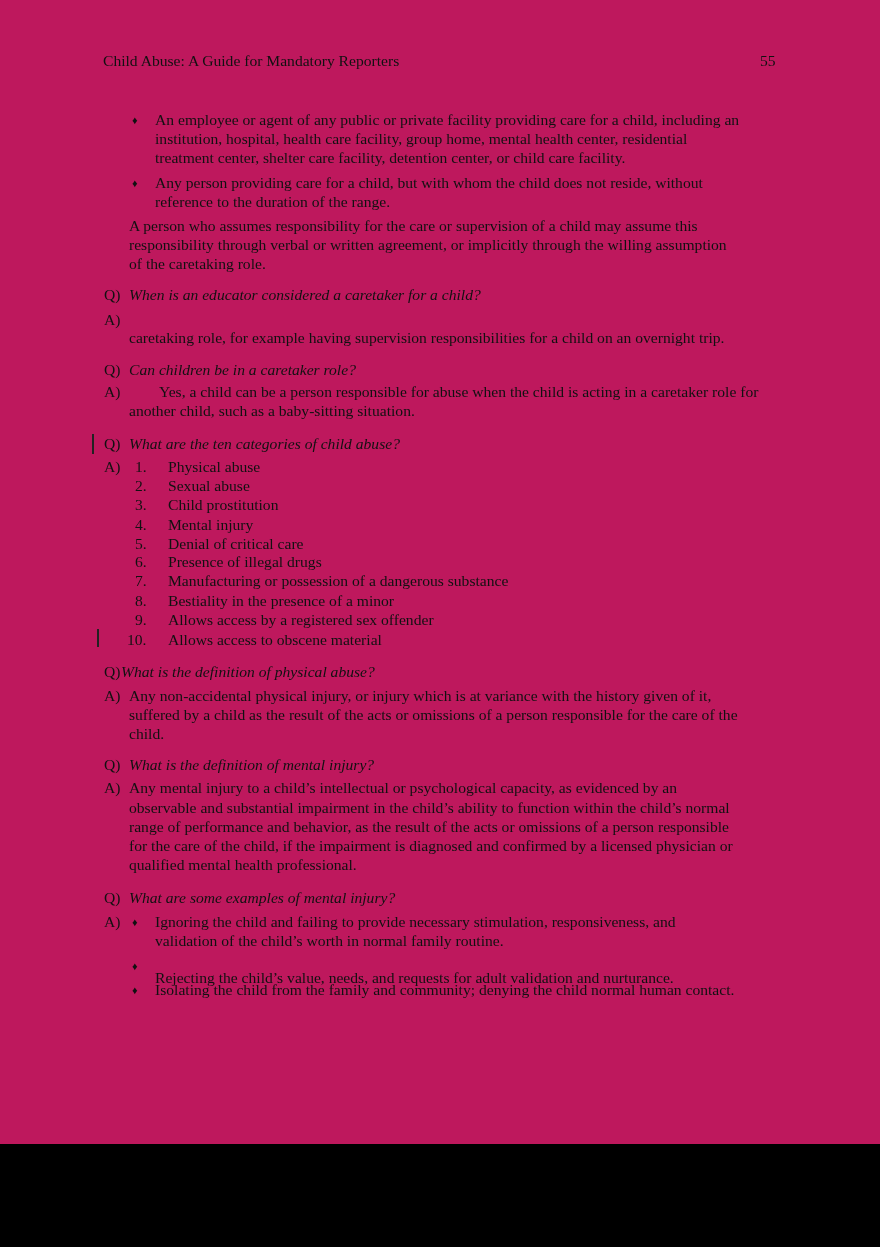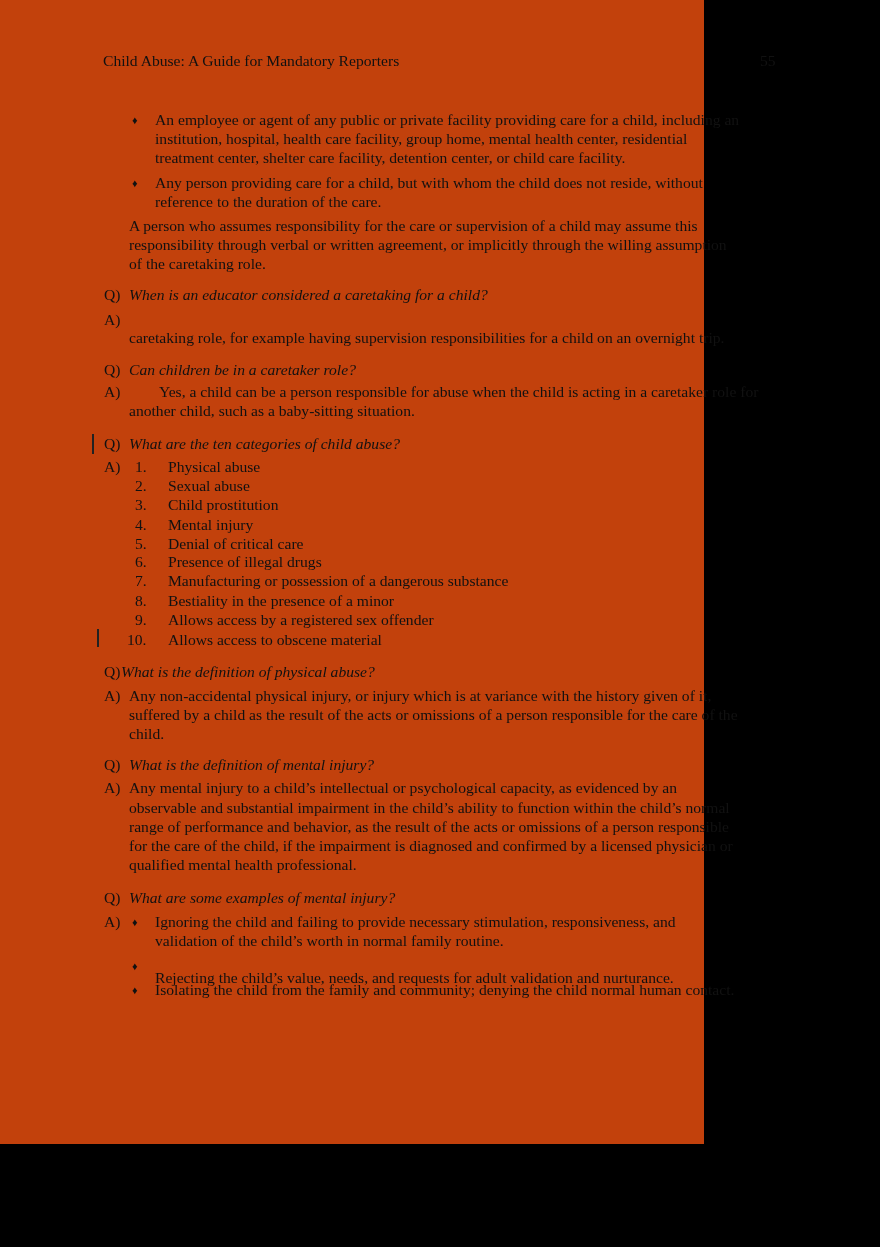--- a/index.html
+++ b/index.html
@@ -1,20 +1,20 @@
 <!DOCTYPE html>
 <html><head>
   <meta charset="utf-8">
   <style>
     html, body { margin: 0; padding: 0; }
     body {
       width: 880px; height: 1247px; background: #000; position: relative; overflow: hidden;
       font-family: "Liberation Serif", "DejaVu Serif", serif; color: #111;
     }
-    .page { position: absolute; left: 0; top: 0; width: 704px; height: 1144px; background: #c2410c; }
+    .page { position: absolute; left: 0; top: 0; width: 880px; height: 1144px; background: #be185d; }
     .abs { position: absolute; white-space: nowrap; font-size: 15.6px; line-height: 19px; }
     .header-title { left: 103px; top: 51px; }
     .header-page { left: 760px; top: 51px; }
     .bullet { font-size: 11px; }
     .it { font-style: italic; }
     .change-bar { position: absolute; width: 1.5px; background: #222; }
   </style>
 </head>
 <body>
 
@@ -23,28 +23,28 @@
   <div class="abs header-title">Child Abuse:  A Guide for Mandatory Reporters</div>
   <div class="abs header-page">55</div>
 
   <span class="abs bullet" style="left:132px;top:111px;">♦</span>
   <div class="abs" style="left:155px;top:110px;">An employee or agent of any public or private facility providing care for a child, including an</div>
   <div class="abs" style="left:155px;top:129px;">institution, hospital, health care facility, group home, mental health center, residential</div>
   <div class="abs" style="left:155px;top:148px;">treatment center, shelter care facility, detention center, or child care facility.</div>
 
   <span class="abs bullet" style="left:132px;top:174px;">♦</span>
   <div class="abs" style="left:155px;top:173px;">Any person providing care for a child, but with whom the child does not reside, without</div>
-  <div class="abs" style="left:155px;top:192px;">reference to the duration of the care.</div>
+  <div class="abs" style="left:155px;top:192px;">reference to the duration of the range.</div>
 
   <div class="abs" style="left:129px;top:216px;">A person who assumes responsibility for the care or supervision of a child may assume this</div>
   <div class="abs" style="left:129px;top:235px;">responsibility through verbal or written agreement, or implicitly through the willing assumption</div>
   <div class="abs" style="left:129px;top:254px;">of the caretaking role.</div>
 
   <span class="abs" style="left:104px;top:285px;">Q)</span>
-  <div class="abs it" style="left:129px;top:285px;">When is an educator considered a caretaking for a child?</div>
+  <div class="abs it" style="left:129px;top:285px;">When is an educator considered a caretaker for a child?</div>
   <span class="abs" style="left:104px;top:310px;">A)</span>
   <div class="abs" style="left:129px;top:328px;">caretaking role, for example having supervision responsibilities for a child on an overnight trip.</div>
 
   <span class="abs" style="left:104px;top:360px;">Q)</span>
   <div class="abs it" style="left:129px;top:360px;">Can children be in a caretaker role?</div>
   <span class="abs" style="left:104px;top:382px;">A)</span>
   <div class="abs" style="left:129px;top:382px;margin-left:30px;">Yes, a child can be a person responsible for abuse when the child is acting in a caretaker role for</div>
   <div class="abs" style="left:129px;top:401px;">another child, such as a baby-sitting situation.</div>
 
   <div class="change-bar" style="left:92px;top:434px;height:20px;"></div>

